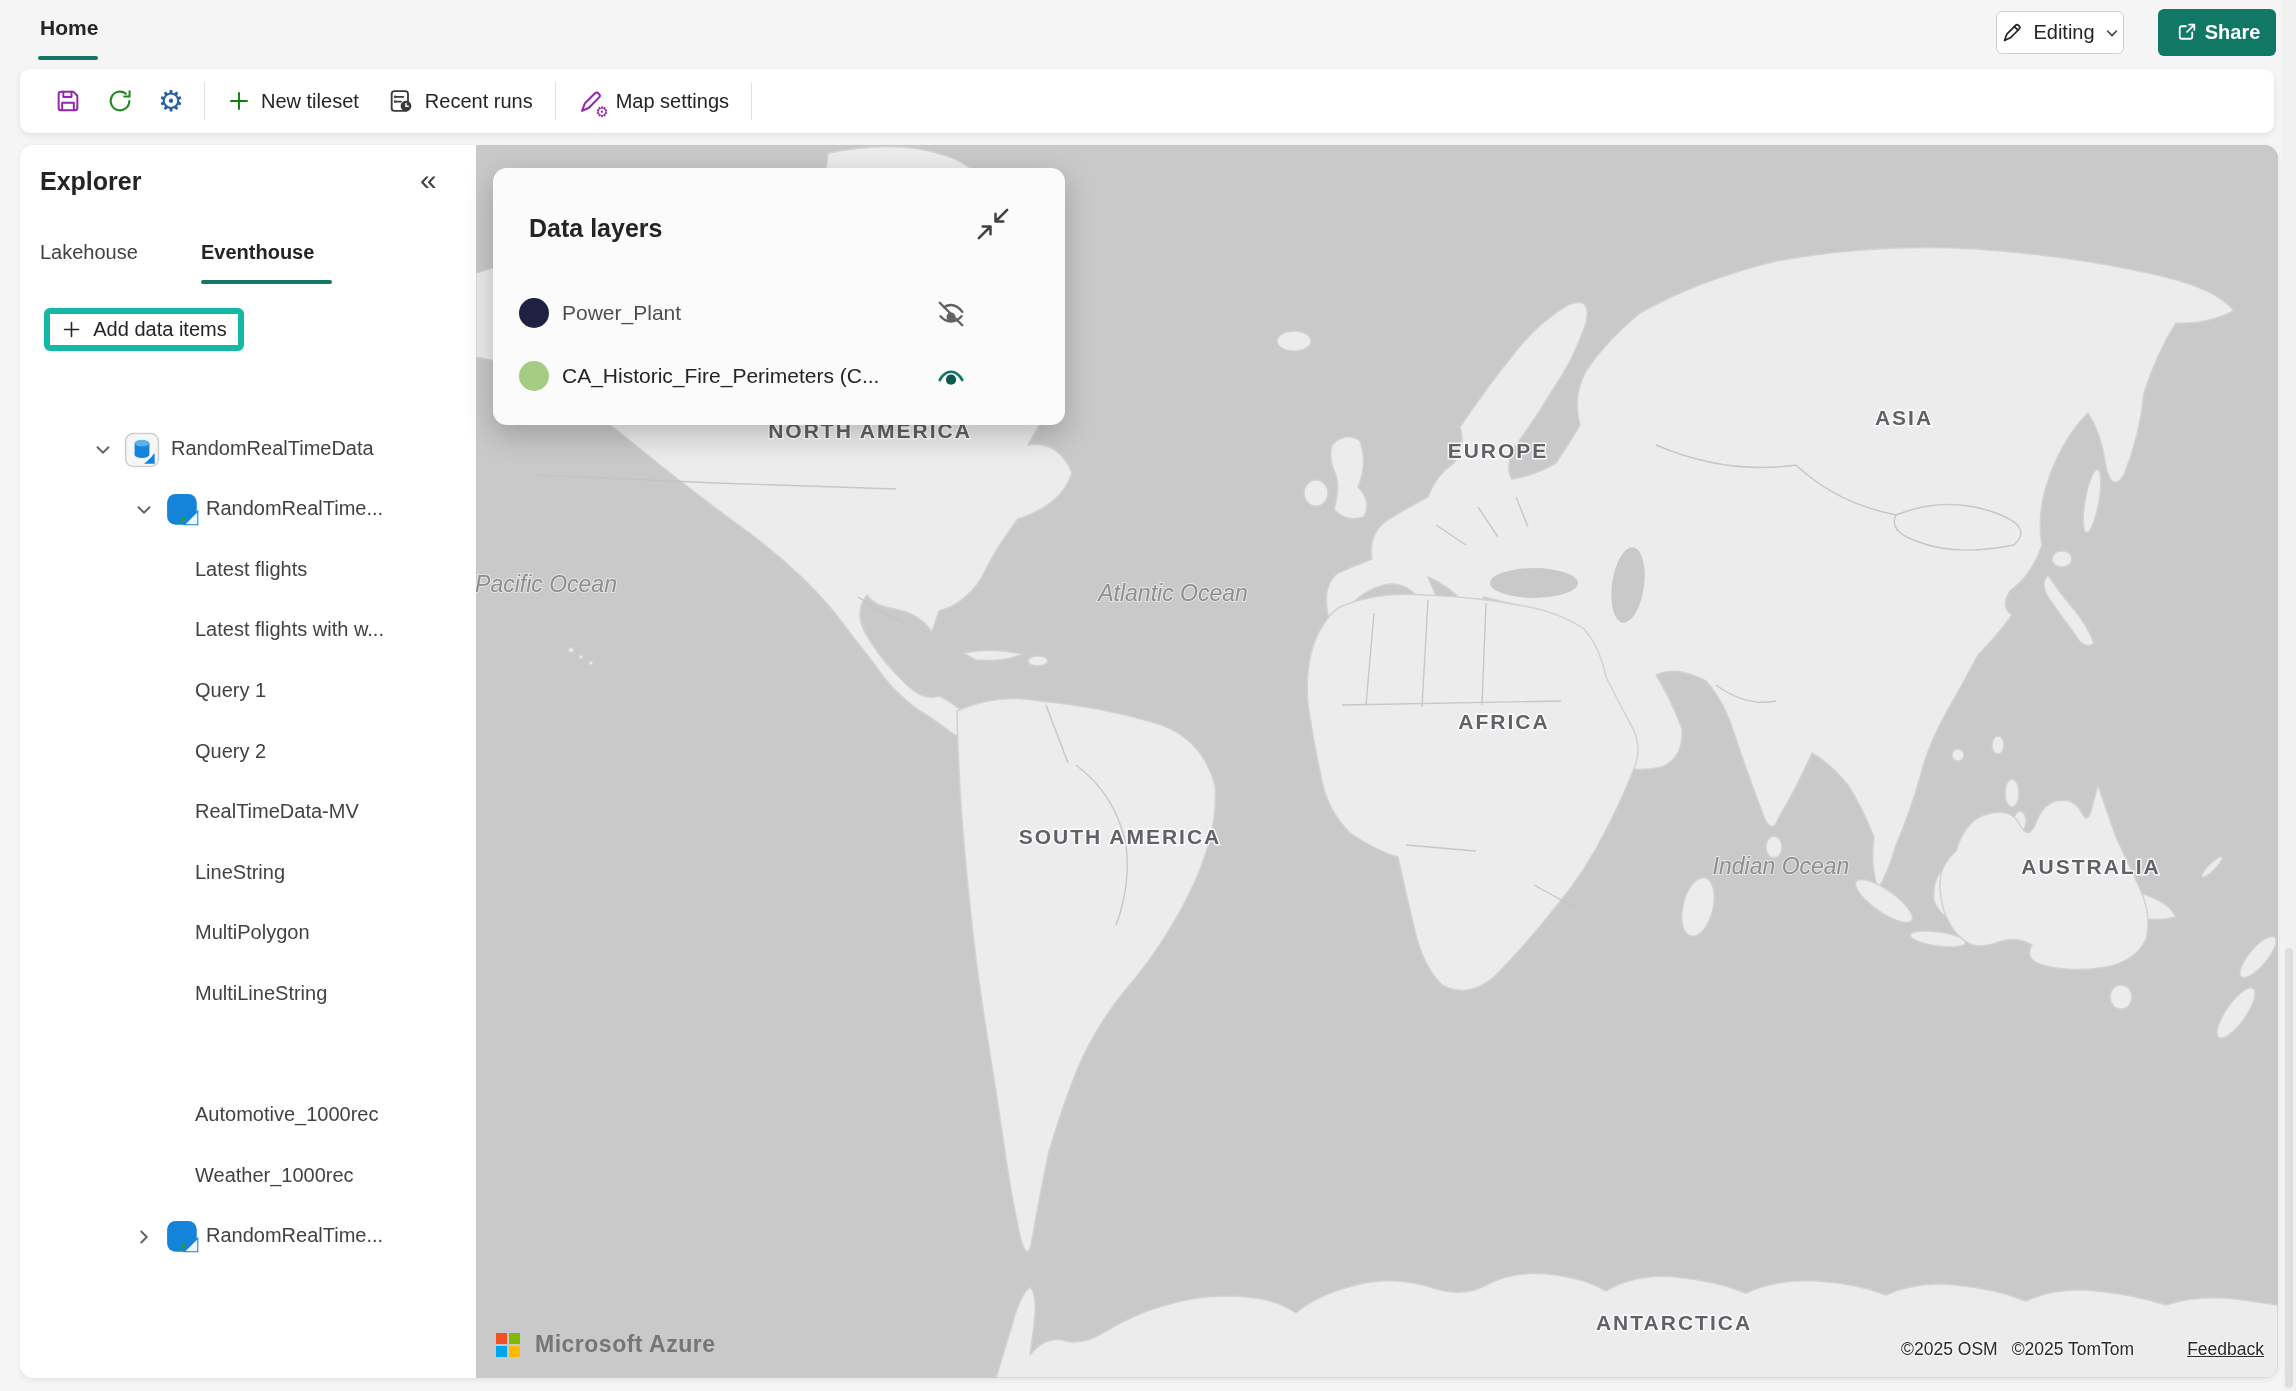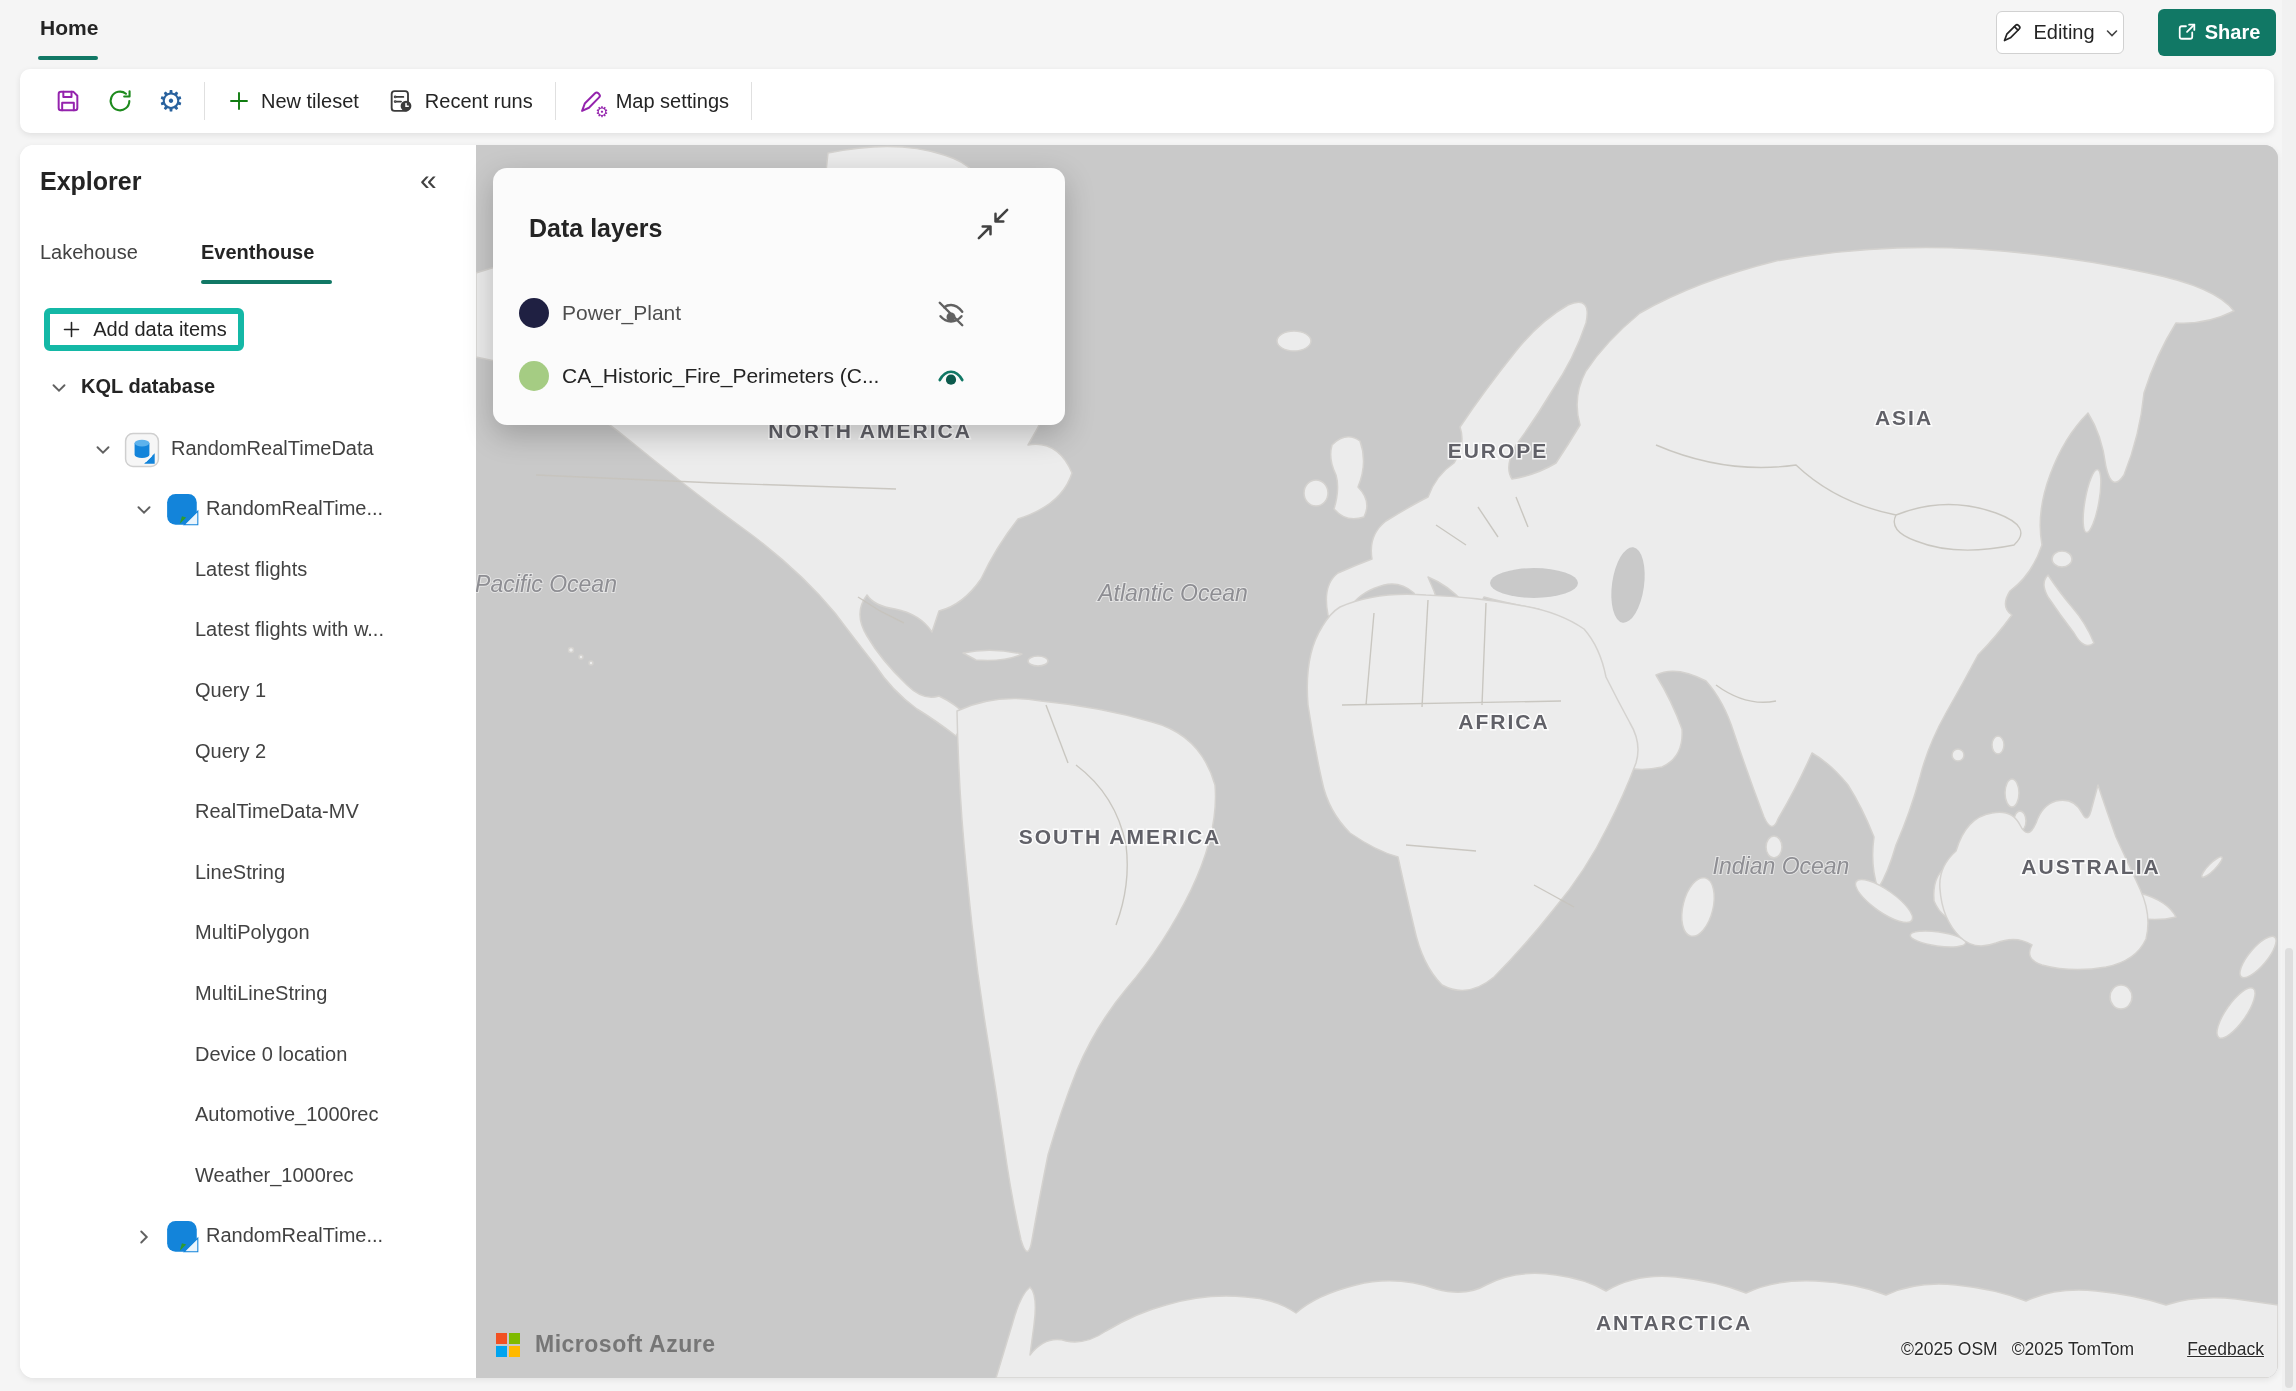--- a/index.html
+++ b/index.html
@@ -174,28 +174,20 @@
 
     <div class="add-btn">
       <span>
         <svg width="21" height="21" viewBox="0 0 24 24" stroke="#242424" stroke-width="1.8" stroke-linecap="round">
             <path d="M12 4 v16 M4 12 h16"></path>
           </svg>
       </span>
       <span>Add data items</span>
     </div>
 
-    <div class="trow" style="top:213px">
-      <span class="chev" style="left:28px">
-          <svg width="22" height="22" viewBox="0 0 16 16" fill="none" stroke="#616161" stroke-width="1.4" stroke-linecap="round">
-            <path d="M4 6 L8 10 L12 6"></path>
-          </svg>
-        </span>
-      <span class="tlabel bold" style="left:61px">KQL database</span>
-    </div>
 
     <div class="trow" style="top:275px">
       <span class="chev" style="left:72px">
           <svg width="22" height="22" viewBox="0 0 16 16" fill="none" stroke="#616161" stroke-width="1.4" stroke-linecap="round">
             <path d="M4 6 L8 10 L12 6"></path>
           </svg>
         </span>
       <span class="ticon" style="left:104px">
         <svg width="36" height="36" viewBox="0 0 34 34">
           <rect x="1.5" y="1.5" width="31" height="31" rx="7" fill="#f6f6f6" stroke="#cfcfcf" stroke-width="1.4"></rect>
@@ -240,23 +232,20 @@
         <span class="tlabel" style="left:175px">RealTimeData-MV</span>
       </div>
     <div class="trow" style="top:699px">
         <span class="tlabel" style="left:175px">LineString</span>
       </div>
     <div class="trow" style="top:759px">
         <span class="tlabel" style="left:175px">MultiPolygon</span>
       </div>
     <div class="trow" style="top:820px">
         <span class="tlabel" style="left:175px">MultiLineString</span>
-      </div>
-    <div class="trow" style="top:881px">
-        <span class="tlabel" style="left:175px">Device 0 location</span>
       </div>
     <div class="trow" style="top:941px">
         <span class="tlabel" style="left:175px">Automotive_1000rec</span>
       </div>
     <div class="trow" style="top:1002px">
         <span class="tlabel" style="left:175px">Weather_1000rec</span>
       </div>
 
     <div class="trow" style="top:1062px">
       <span class="chev" style="left:113px">

